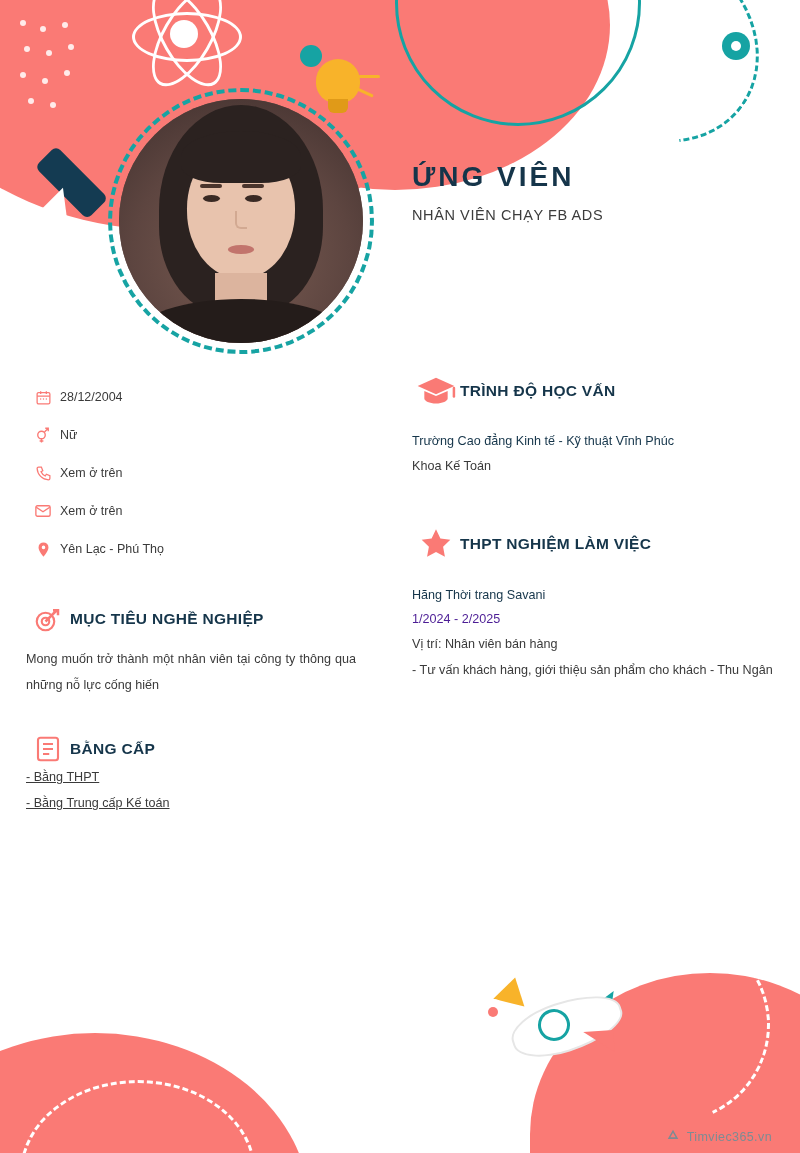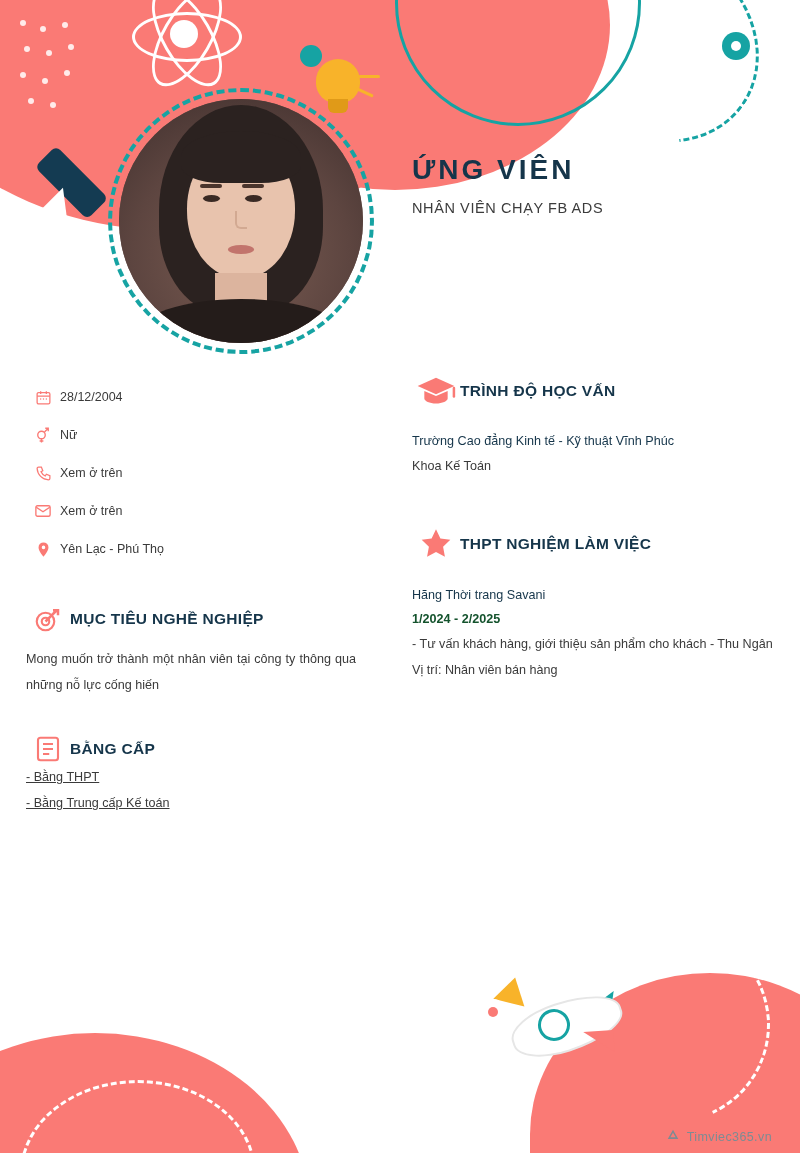--- a/index.html
+++ b/index.html
@@ -258,21 +258,21 @@
     position: absolute;
     left: 18px; top: 200px;
     width: 208px; height: 70px;
     background: #241c1a;
     border-radius: 50% 50% 0 0;
   }
 
   
   .header-text {
     position: absolute;
-    left: 412px; top: 154px;
+    left: 412px; top: 161px;
     width: 360px;
   }
   .name {
     font-size: 28px;
     letter-spacing: 3px;
     font-weight: bold;
     color: #15354a;
     margin: 0;
   }
   .job-title {
@@ -373,22 +373,22 @@
     line-height: 24px;
   }
   .entry-line {
     font-size: 12.6px;
     line-height: 26px;
     color: #3a3a3a;
     text-align: justify;
   }
   .entry-date {
     font-size: 12.6px;
-    font-weight: bold;
-    color: #14532d;
+    font-weight: normal;
+    color: #4c1d95;
     line-height: 24px;
   }
   .spacer-40 { height: 48px; }
 
   
   .bottom-band {
     position: absolute;
     left: 0; bottom: 0;
     width: 800px; height: 240px;
     overflow: hidden;
@@ -672,22 +672,22 @@
         <svg width="36" height="34" viewBox="0 0 24 24" fill="currentColor">
           <path d="M12 1.5l3.1 6.6 7 .9-5.1 4.9 1.3 7.1L12 17.6l-6.3 3.4L7 13.9 1.9 9l7-.9L12 1.5z"></path>
         </svg>
       </span>
       <span class="sh-title">THPT NGHIỆM LÀM VIỆC</span>
     </div>
 
     <div class="entry">
       <div class="entry-title">Hãng Thời trang Savani</div>
       <div class="entry-date">1/2024 - 2/2025</div>
+      <div class="entry-line">Vị trí: Nhân viên bán hàng</div>
       <div class="entry-line">- Tư vấn khách hàng, giới thiệu sản phẩm cho khách - Thu Ngân</div>
-      <div class="entry-line">Vị trí: Nhân viên bán hàng</div>
     </div>
 
   </div>
 
   <div class="bottom-band">
     <div class="blob-bl"></div>
     <div class="blob-bl-dash"></div>
     <div class="blob-br"></div>
     <div class="arc-br"></div>
     <div class="rocket">

